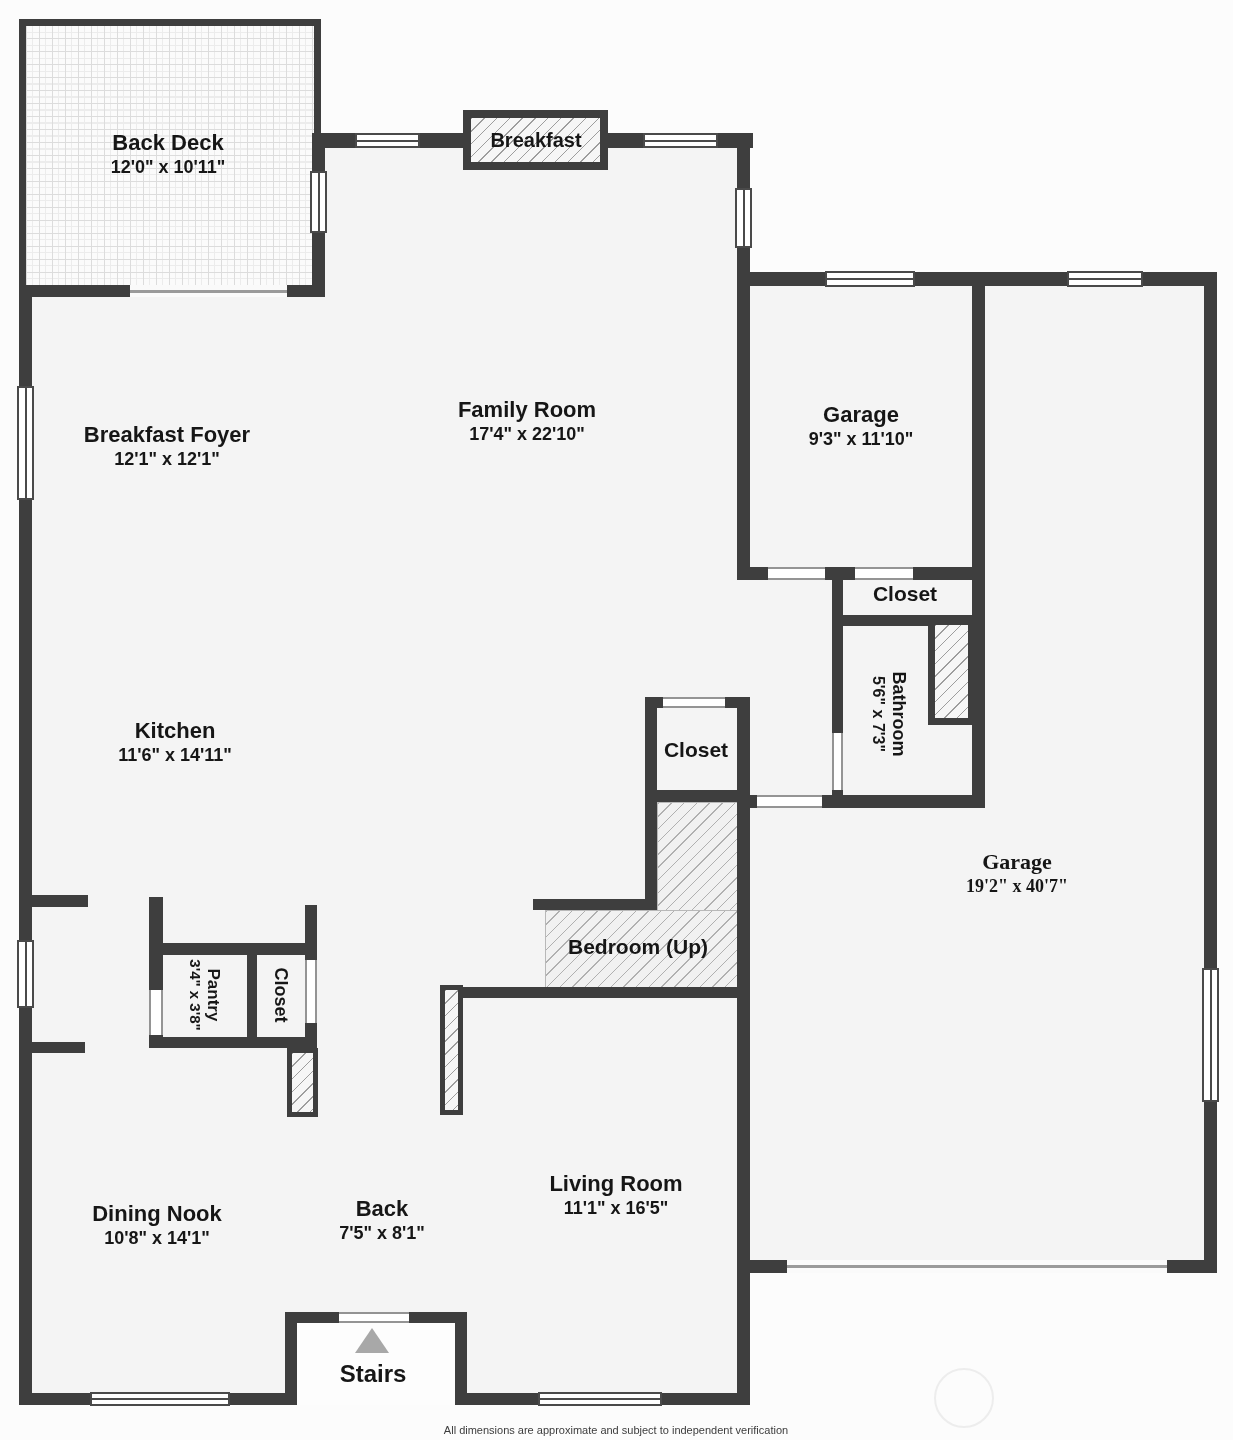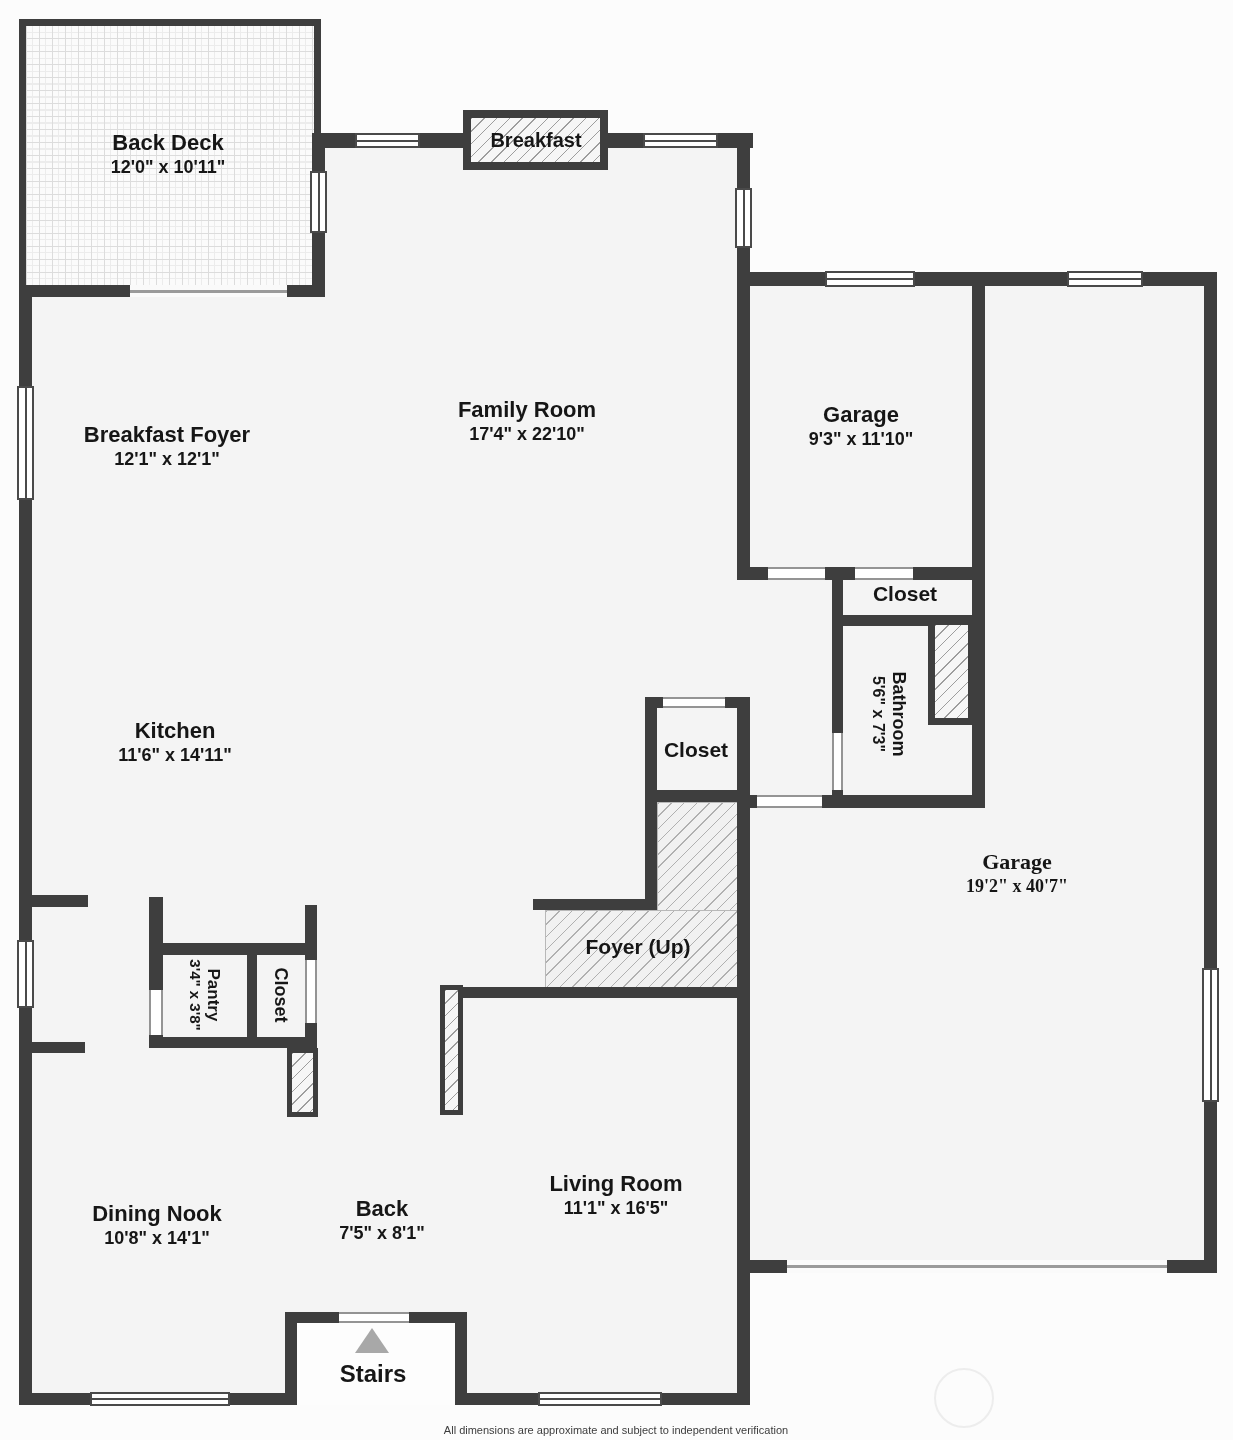--- a/index.html
+++ b/index.html
@@ -199,21 +199,21 @@
     <div class="dm">19'2" x 40'7"</div>
   </div>
   <div class="lbl rot" style="left:205px;top:995px;">
     <div class="rnm">Pantry</div>
     <div class="rdm">3'4" x 3'8"</div>
   </div>
   <div class="lbl rot" style="left:281px;top:995px;">
     <div class="sm" style="font-size:18px;">Closet</div>
   </div>
   <div class="lbl" style="left:638px;top:947px;">
-    <div class="sm">Foyer (Up)</div>
+    <div class="sm">Bedroom (Up)</div>
   </div>
   <div class="lbl" style="left:157px;top:1224px;">
     <div class="nm">Dining Nook</div>
     <div class="dm">10'8" x 14'1"</div>
   </div>
   <div class="lbl" style="left:382px;top:1219px;">
     <div class="nm">Back</div>
     <div class="dm">7'5" x 8'1"</div>
   </div>
   <div class="lbl" style="left:616px;top:1194px;">

